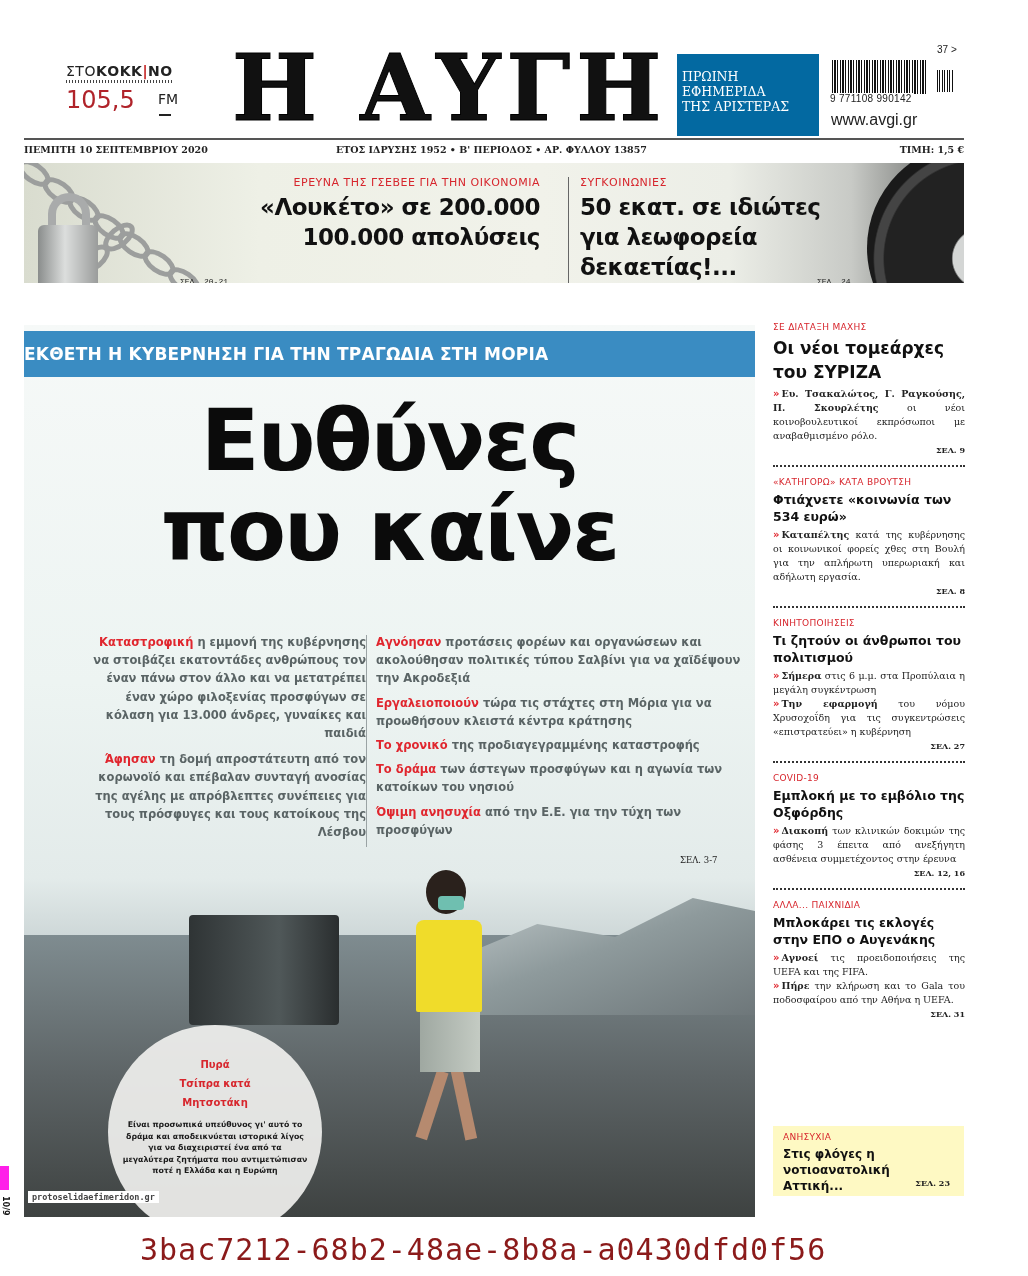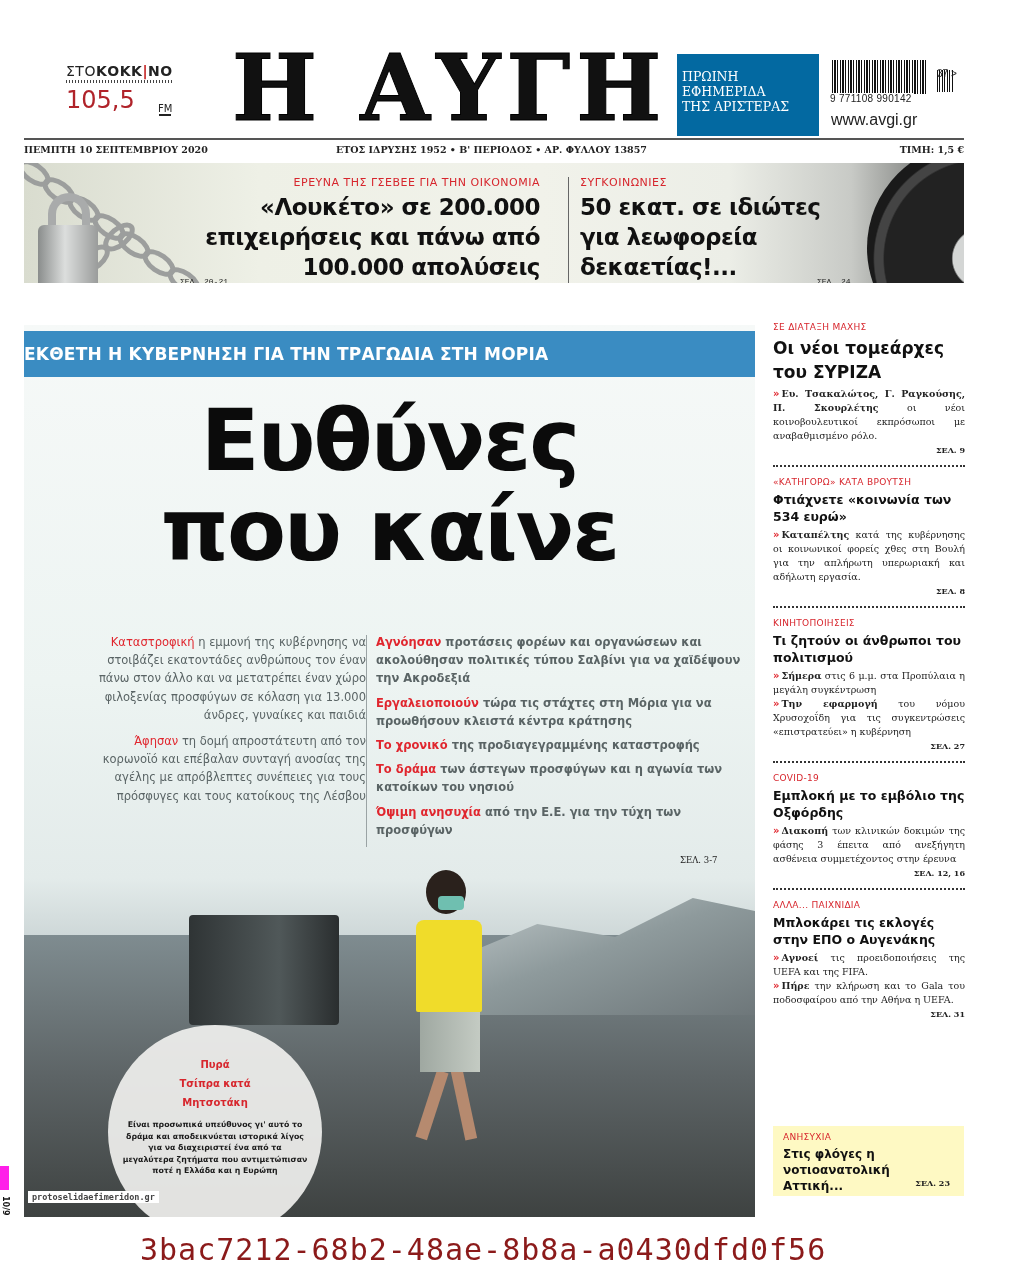--- a/index.html
+++ b/index.html
@@ -7,34 +7,34 @@
   body { position: relative; font-family: "DejaVu Sans", sans-serif; color: #111; }
 
   
   .radio { position: absolute; left: 66px; top: 63px; width: 110px; }
   .radio-brand { font-family: "DejaVu Sans", sans-serif; font-size: 14px; letter-spacing: 0.5px; color: #222; line-height: 16px; }
   .radio-brand b { font-weight: bold; }
   .radio-brand .bar { color: #c21b1b; font-weight: bold; }
   .radio-ticks { height: 3px; margin-top: 1px; width: 106px;
     background: repeating-linear-gradient(90deg, #444 0 1px, transparent 1px 3px); }
   .radio-freq { font-family: "DejaVu Sans", sans-serif; font-size: 24px; color: #b0232a; line-height: 30px; margin-top: 2px; }
-  .radio-fm { position: absolute; left: 92px; top: 40px; font-size: 10px; color: #222; }
+  .radio-fm { position: absolute; left: 92px; top: 28px; font-size: 14px; color: #222; }
   .radio-dash { position: absolute; left: 93px; top: 51px; width: 12px; height: 2px; background: #222; }
 
   .logo { position: absolute; left: 232px; top: 42px; font-family: "DejaVu Serif", serif; font-weight: bold;
     font-size: 90px; line-height: 90px; letter-spacing: 6px; color: #111; -webkit-text-stroke: 1px #000; transform: scaleY(1.02); }
 
   .tagline { position: absolute; left: 677px; top: 54px; width: 142px; height: 82px; background: #0369a1; color: #fff;
     font-family: "DejaVu Serif", serif; font-size: 12.5px; line-height: 15px; padding: 15px 0 0 5px; }
 
   .barcode { position: absolute; left: 832px; top: 60px; width: 96px; height: 34px;
     background: repeating-linear-gradient(90deg, #111 0 1px, #fff 1px 2px, #111 2px 4px, #fff 4px 5px, #111 5px 6px, #fff 6px 8px); }
   .barcode-small { position: absolute; left: 937px; top: 70px; width: 16px; height: 22px;
     background: repeating-linear-gradient(90deg, #111 0 1px, #fff 1px 2px, #111 2px 3px, #fff 3px 5px); }
-  .barcode-issue { position: absolute; left: 937px; top: 68px; font-size: 10px; font-family: "Liberation Sans", sans-serif; color: #222; }
+  .barcode-issue { position: absolute; left: 937px; top: 44px; font-size: 10px; font-family: "Liberation Sans", sans-serif; color: #222; }
   .barcode-num { position: absolute; left: 830px; top: 93px; font-size: 10px; font-family: "Liberation Sans", sans-serif; color: #222; letter-spacing: 0.3px; background: #fff; padding-right: 2px; }
   .site { position: absolute; left: 831px; top: 111px; font-family: "Liberation Sans", sans-serif; font-size: 16px; color: #222; }
 
   .rule { position: absolute; left: 24px; top: 138px; width: 940px; height: 2px; background: #555; }
   .infobar { position: absolute; left: 24px; top: 142px; width: 940px; height: 16px; font-family: "DejaVu Serif", serif;
     font-size: 9.5px; font-weight: bold; color: #222; }
   .infobar .date { position: absolute; left: 0; top: 2px; }
   .infobar .founded { position: absolute; left: 312px; top: 2px; }
   .infobar .price { position: absolute; right: 0; top: 2px; }
 
@@ -59,21 +59,21 @@
 
   
   .lead { position: absolute; left: 24px; top: 325px; width: 731px; height: 892px;
     background: linear-gradient(180deg, #f6f9f8 0%, #edf4f2 40%, #e3ebea 62%, #b9c4c6 75%, #8b979b 86%, #5e6466 100%); overflow: hidden; }
   .lead-banner { position: absolute; left: 0; top: 0; width: 731px; height: 46px; background: #3a8cc2; color: #fff;
     font-family: "DejaVu Sans", sans-serif; font-weight: bold; font-size: 17px; text-align: left; line-height: 46px; letter-spacing: 0.2px; margin-top: 6px; }
   .headline { position: absolute; left: 0; top: 70px; width: 731px; text-align: center; font-family: "DejaVu Sans", sans-serif;
     font-weight: bold; font-size: 86px; line-height: 90px; color: #0b0b0b; letter-spacing: -2px; }
 
   .col-left { position: absolute; left: 60px; top: 308px; width: 282px; text-align: right; font-family: "DejaVu Sans", sans-serif;
-    font-weight: normal; font-size: 11.5px; line-height: 18.2px; color: #5a6465; }
+    font-weight: bold; font-size: 11.5px; line-height: 18.2px; color: #5a6465; }
   .col-left p { margin-bottom: 8px; }
   .col-divider { position: absolute; left: 342px; top: 310px; width: 1px; height: 212px; background: #9aa3a4; }
   .col-right { position: absolute; left: 352px; top: 308px; width: 372px; font-family: "DejaVu Sans", sans-serif;
     font-weight: bold; font-size: 11.5px; line-height: 18.2px; color: #5a6465; }
   .col-right p { margin-bottom: 6px; }
   .hl { color: #e0262e; }
   .lead-page { position: absolute; left: 656px; top: 530px; font-family: "DejaVu Serif", serif; font-size: 8.5px; color: #222; }
 
   
   .scene-ground { position: absolute; left: 0; top: 610px; width: 731px; height: 282px; background: linear-gradient(180deg, #7f8c90 0%, #5d6466 50%, #3e4241 100%); }
@@ -162,21 +162,20 @@
       <ellipse cx="105" cy="84" rx="16" ry="8" transform="rotate(-40 105 84)"></ellipse>
     </g>
   </svg>
   <div class="lock-shackle"></div>
   <div class="lock"></div>
   <div class="tire"></div>
 
   <div class="teaser-left">
     <div class="kicker">ΕΡΕΥΝΑ ΤΗΣ ΓΣΕΒΕΕ ΓΙΑ ΤΗΝ ΟΙΚΟΝΟΜΙΑ</div>
     <div class="teaser-title">«Λουκέτο» σε 200.000</div>
-    <div class="teaser-title">επιχειρήσεις και πάνω από</div>
     <div class="teaser-title">100.000 απολύσεις</div>
   </div>
   <div class="teaser-page tl-page">ΣΕΛ. 20-21</div>
 
   <div class="band-divider"></div>
 
   <div class="teaser-right">
     <div class="kicker">ΣΥΓΚΟΙΝΩΝΙΕΣ</div>
     <div class="teaser-title">50 εκατ. σε ιδιώτες</div>
     <div class="teaser-title">για λεωφορεία</div>

